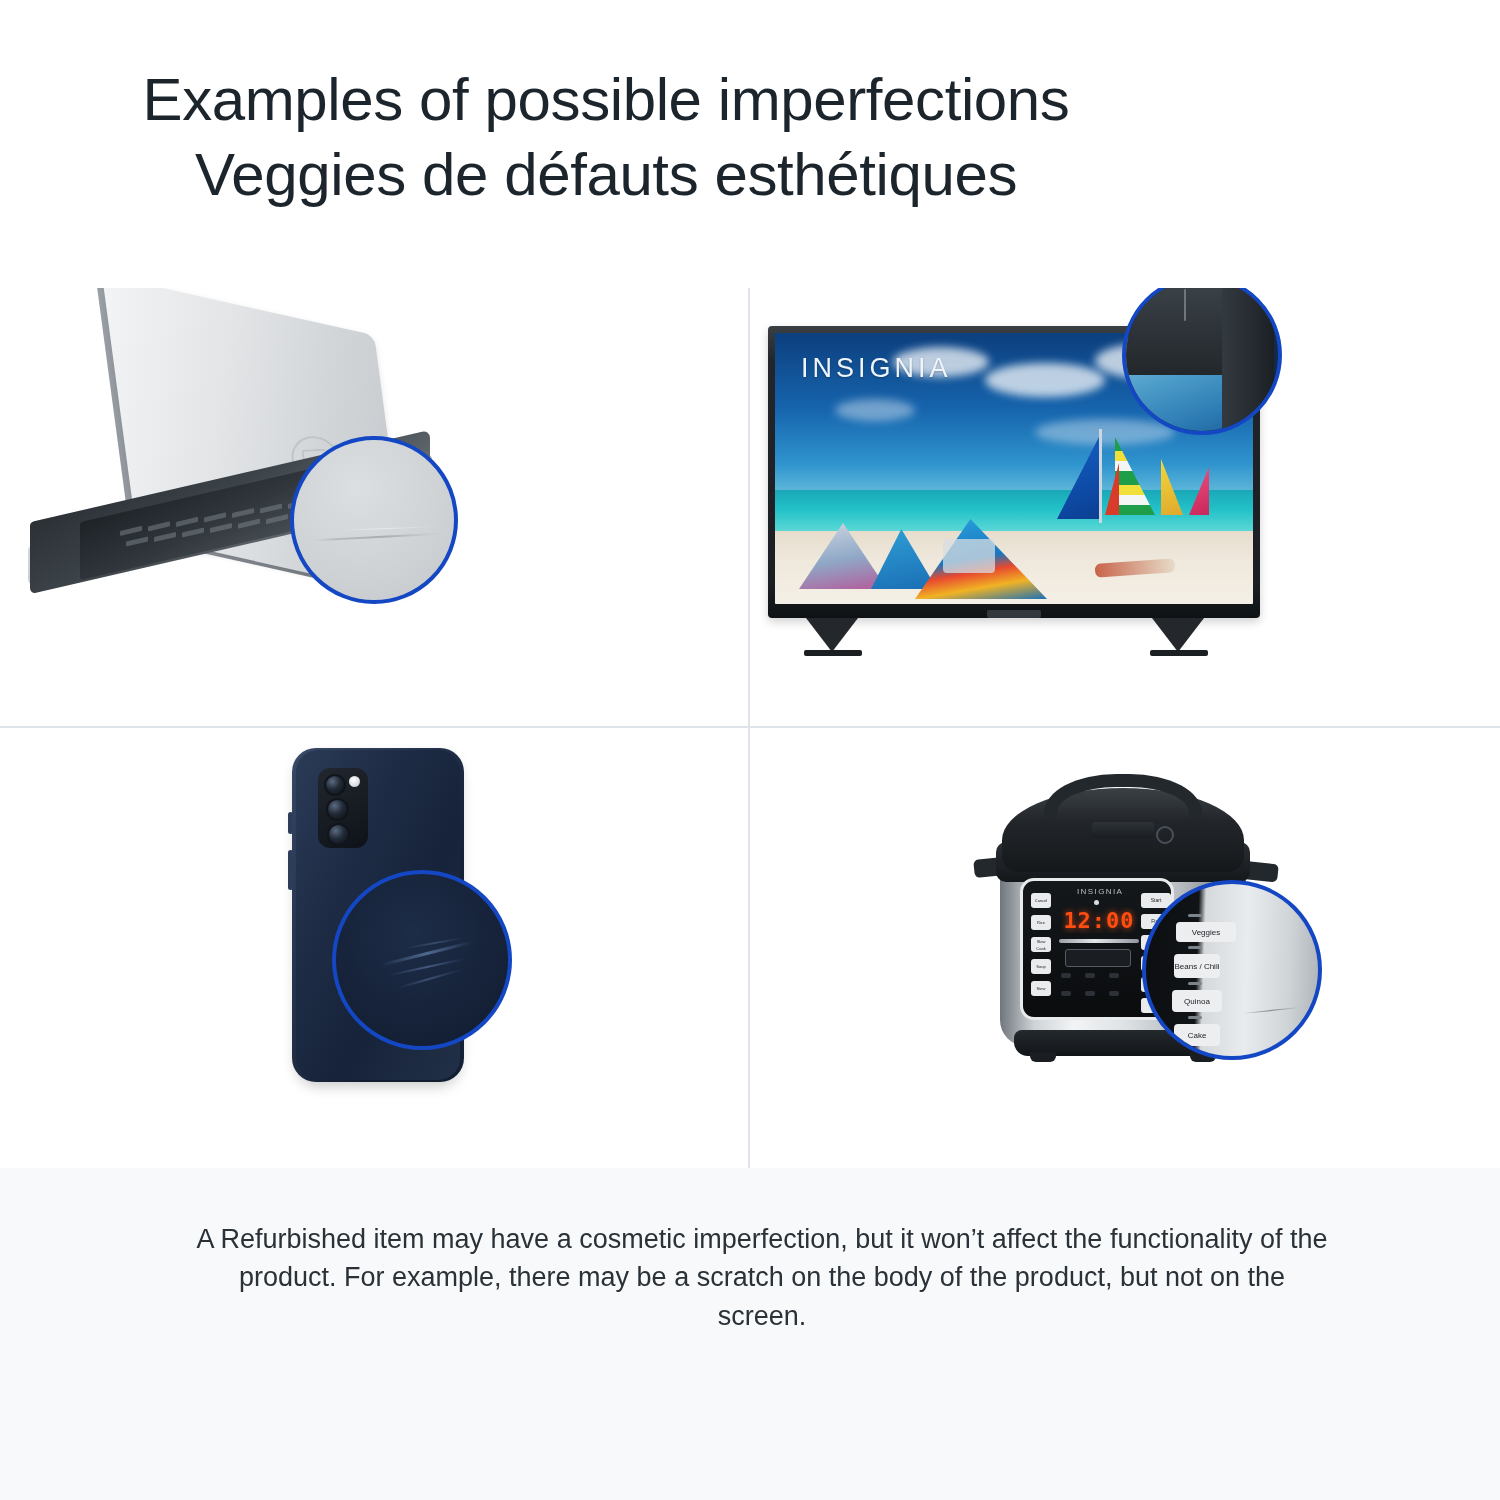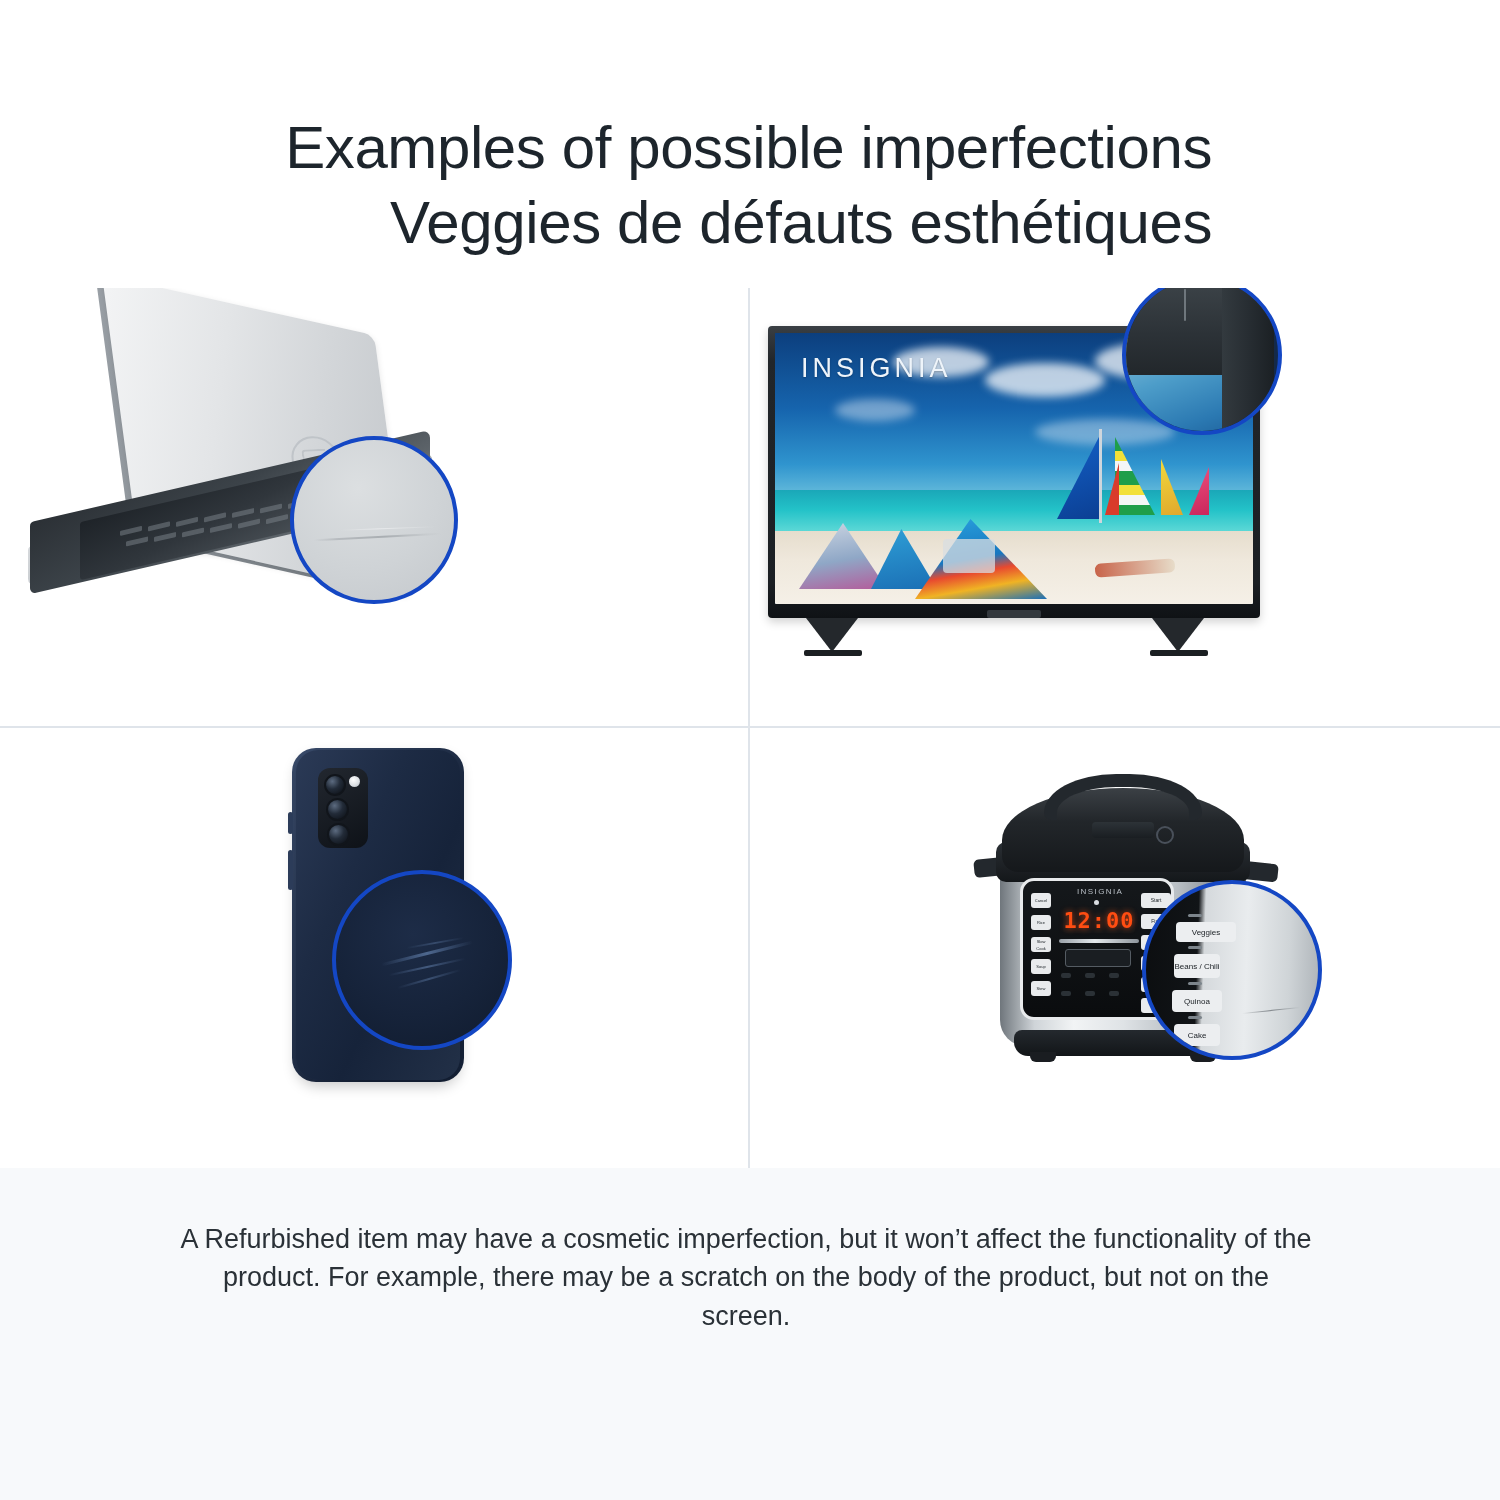--- a/index.html
+++ b/index.html
@@ -8,22 +8,21 @@
     background:#ffffff;
     font-family:"Liberation Sans","DejaVu Sans",sans-serif;
     color:#1d252c;
     overflow:hidden;
   }
   .page{position:relative;width:1500px;height:1500px;}
 
   
   .headline{
     position:absolute;left:0;top:62px;width:1212px;
-    text-align:right;
-    margin-top:48px;
+    text-align:center;
   }
   .headline .line{
     display:block;
     font-size:60px;
     font-weight:300;
     line-height:1.25;
     letter-spacing:-0.4px;
     color:#1d252c;
     white-space:nowrap;
   }
@@ -318,21 +317,21 @@
     background:#f7f9fb;
   }
   .footer p{
     margin:0;
     text-align:center;
     color:#2a3137;
     font-size:27px;
     line-height:1.42;
     font-weight:400;
   }
-  .p-en{position:absolute;left:176px;top:52px;width:1140px;}
+  .p-en{position:absolute;left:192px;top:52px;width:1140px;}
   .p-fr{position:absolute;left:160px;top:190px;width:1180px;}
 </style>
 </head>
 <body>
 
 <div class="page">
 
   <div class="headline">
     <span class="line">Examples of possible imperfections</span>
     <span class="line">Veggies de défauts esthétiques</span>

